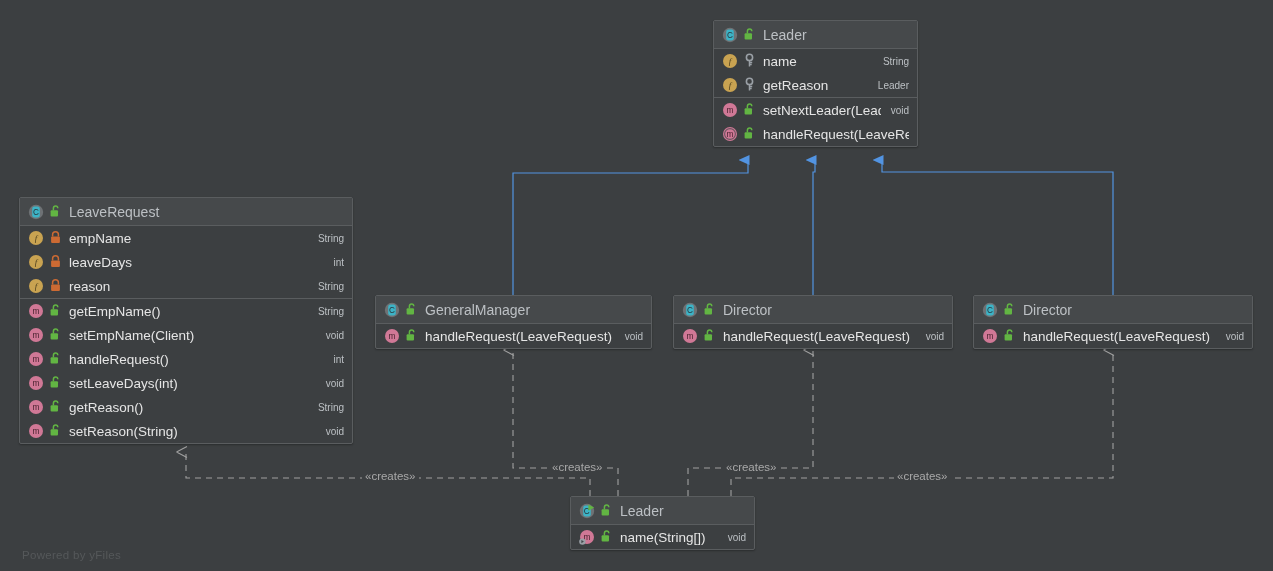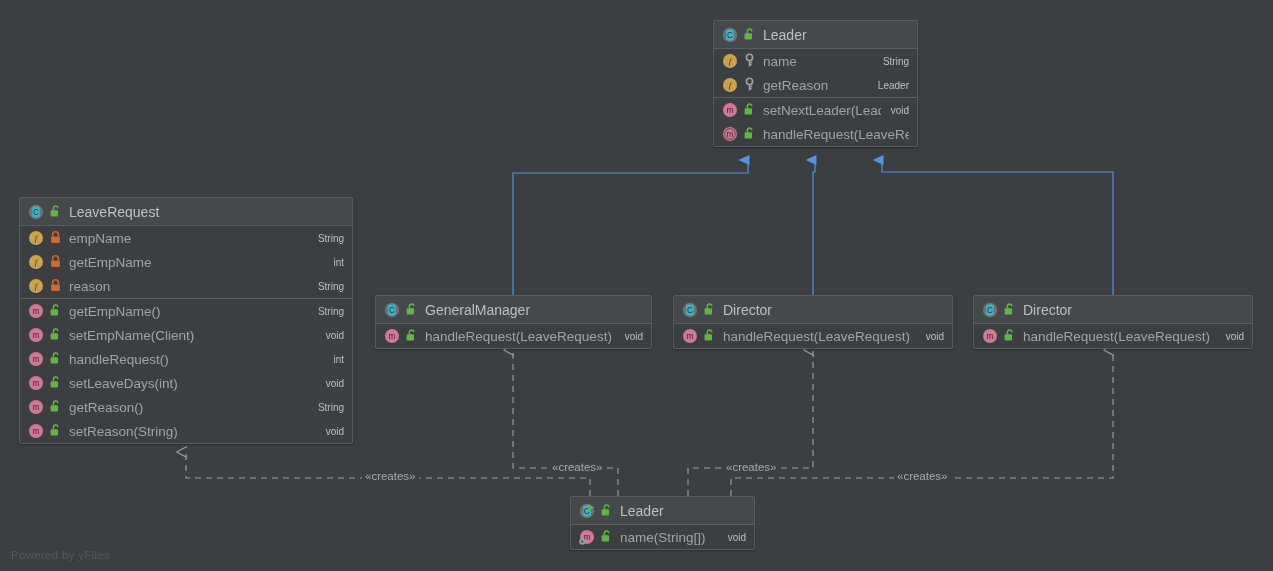--- a/index.html
+++ b/index.html
@@ -52,21 +52,21 @@
   }
   .uml-row {
     height: 24px;
     display: flex;
     align-items: center;
     padding: 0 8px;
     white-space: nowrap;
     overflow: hidden;
   }
   .row-name {
-    color: #a3a3a3;
+    color: #e5e5e5;
     font-size: 13.5px;
     flex: 0 1 auto;
     overflow: hidden;
     text-overflow: clip;
     white-space: nowrap;
   }
   .row-type {
     color: #bcc0c4;
     font-size: 10px;
     margin-left: auto;
@@ -97,21 +97,21 @@
     font-size: 11.5px;
     background: #3c3f41;
     padding: 0 3px;
     white-space: nowrap;
     line-height: 13px;
   }
 
   
   .watermark {
     position: absolute;
-    left: 11px;
+    left: 22px;
     bottom: 10px;
     color: #55585a;
     font-size: 11.5px;
     letter-spacing: 0.3px;
     user-select: none;
   }
 </style>
 </head>
 <body>
 
@@ -288,21 +288,21 @@
               <circle cx="8" cy="8" r="7" fill="#c9a351"></circle>
               <text x="8" y="11.3" font-size="9" font-family="Liberation Serif, serif" font-style="italic" fill="#4a3d1c" text-anchor="middle">f</text>
             </svg>
         </span>
         <span class="ic ic-vis">
           <svg viewBox="0 0 13 16">
               <path d="M3.6 6.6V4.6a2.9 2.9 0 0 1 5.8 0v2" fill="none" stroke="#cc6a33" stroke-width="1.5"></path>
               <rect x="2.1" y="6.5" width="8.8" height="6.6" rx="1.1" fill="#cc6a33"></rect>
             </svg>
         </span>
-        <span class="row-name">getEmpName</span>
+        <span class="row-name">leaveDays</span>
         <span class="row-type">int</span>
       </div>
       <div class="uml-row">
         <span class="ic ic-kind">
           <svg viewBox="0 0 16 16">
               <circle cx="8" cy="8" r="7" fill="#c9a351"></circle>
               <text x="8" y="11.3" font-size="9" font-family="Liberation Serif, serif" font-style="italic" fill="#4a3d1c" text-anchor="middle">f</text>
             </svg>
         </span>
         <span class="ic ic-vis">

